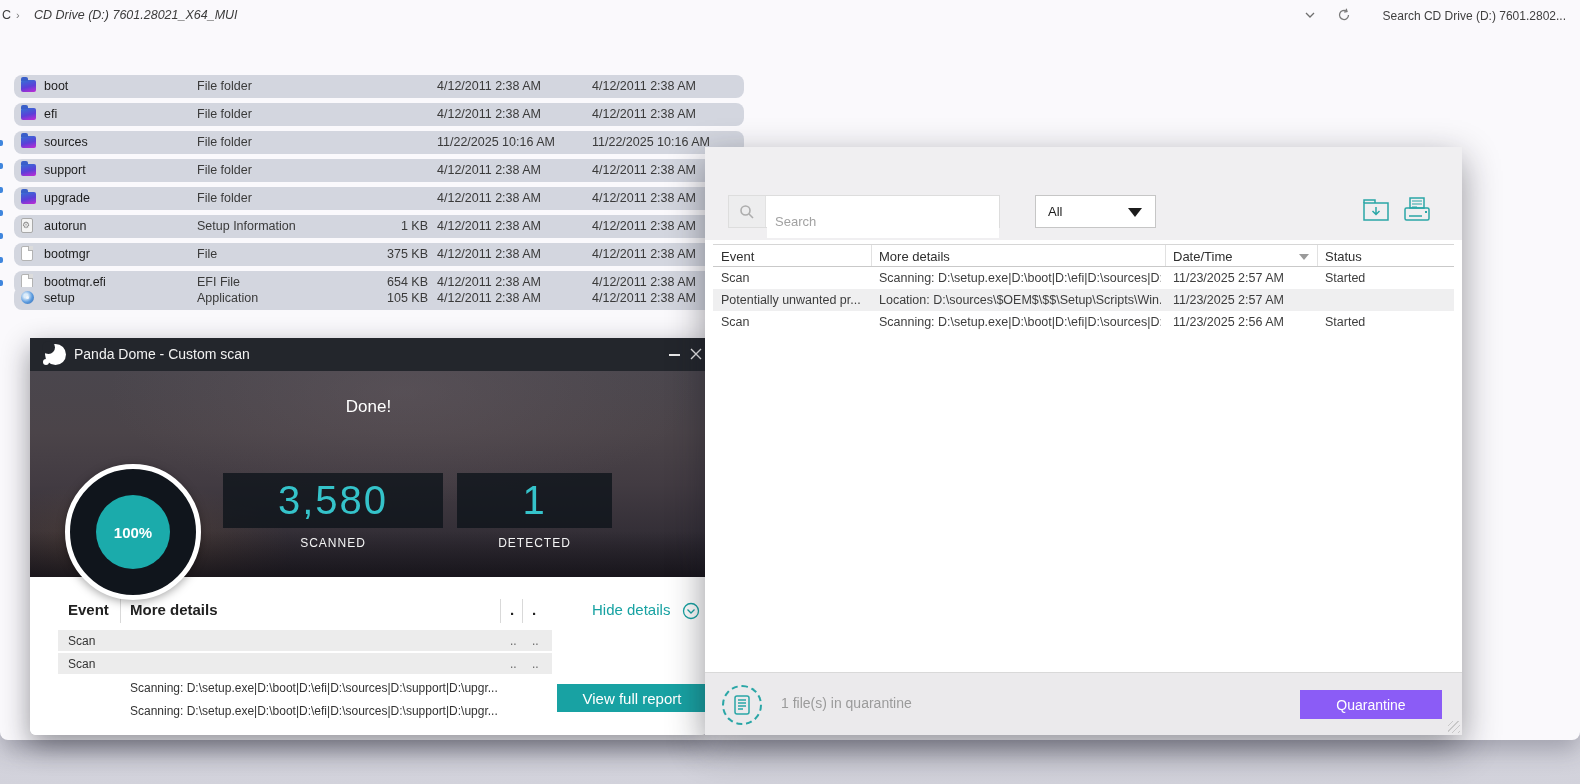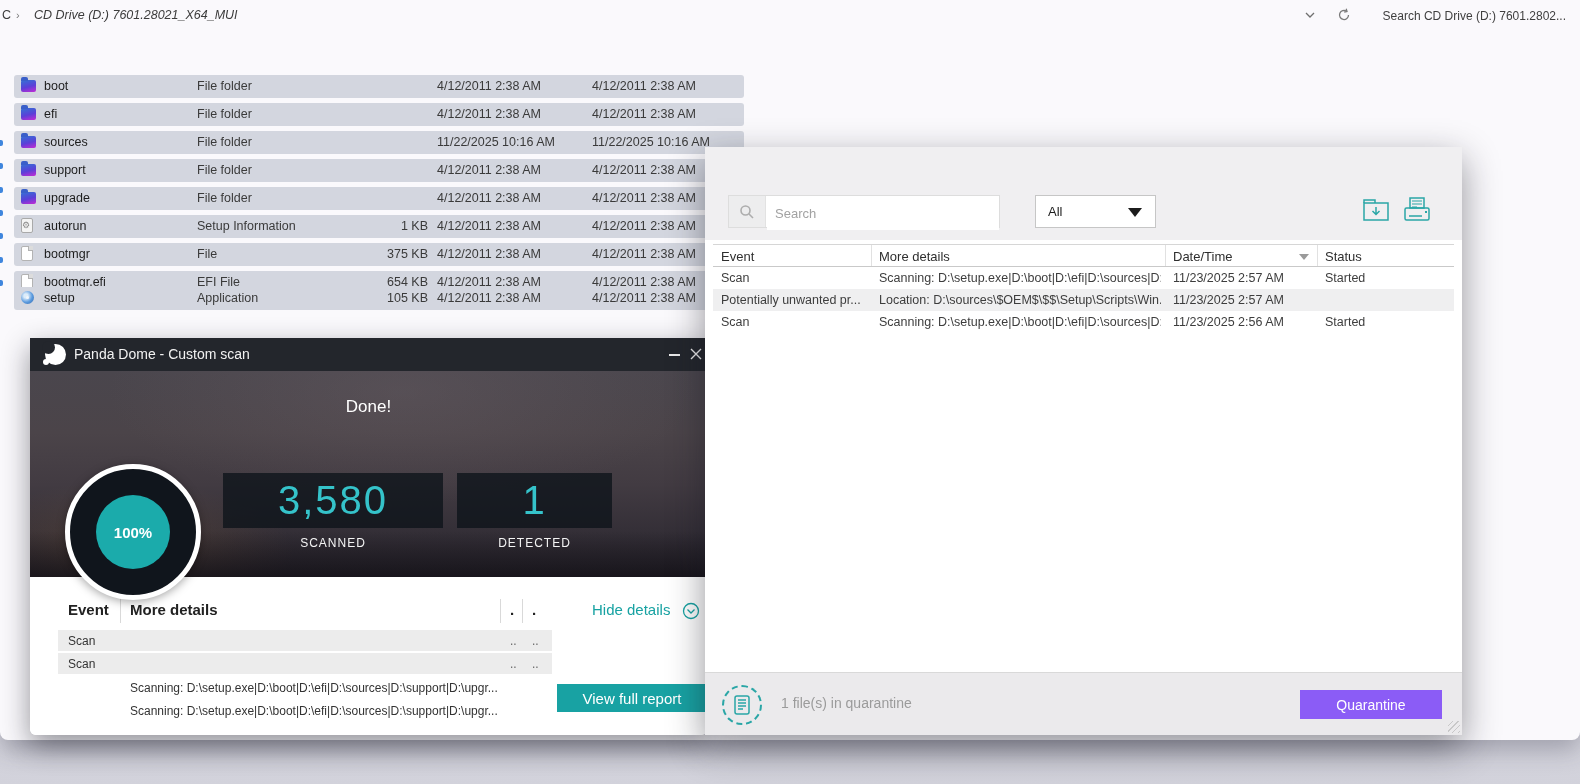--- a/index.html
+++ b/index.html
@@ -23,21 +23,21 @@
 
   
   .fhead { left:14px; top:44px; width:730px; height:24px; background:#d8dbe3;
     border-radius:4px 4px 0 0; font-size:12.5px; color:#333; }
   .fhead .hc { top:4px; }
   .hc-name { left:30px; } .hc-type { left:183px; } .hc-size { left:341px; }
   .hc-mod { left:423px; } .hc-cre { left:578px; }
   .vsep { top:5px; width:1px; height:14px; background:#c3c6d1; }
   .sort-asc { left:56px; top:2px; width:0; height:0; border-left:4px solid transparent;
     border-right:4px solid transparent; border-bottom:5px solid #8a8d98; }
-  .xrow { left:14px; width:730px; height:23px; background:#d3d6df; border-radius:3px;
+  .xrow { left:14px; width:730px; height:23px; background:#d3d6df; border-radius:8px;
     font-size:12.5px; color:#1d1d1d; }
   .fc { top:4px; position:absolute; white-space:nowrap; }
   .fc.name { left:30px; } .fc.type { left:183px; color:#3a3a3a; }
   .fc.size { left:330px; width:84px; text-align:right; color:#3a3a3a; }
   .fc.mod { left:423px; color:#3a3a3a; } .fc.cre { left:578px; color:#3a3a3a; }
   .ficon { position:absolute; left:7px; top:5px; width:15px; height:12px; }
   .i-folder { border-radius:2px; background:linear-gradient(165deg,#3a6ad5 10%,#5b3fd8 55%,#c42bd4 100%); }
   .i-folder::before { content:""; position:absolute; left:0; top:-3px; width:7px; height:4px;
     border-radius:2px 2px 0 0; background:#3a5fc9; }
   .i-info { top:3px; width:12px; height:15px; background:#f4f4f4; border:1px solid #a9a9a9; border-radius:2px; }
@@ -101,21 +101,21 @@
     box-shadow:0 12px 34px rgba(20,20,30,.45); }
   .ev-tb { left:0; top:0; width:100%; height:29px; background:#26292f; }
   .ev-title { left:16px; top:6px; color:#f4f4f4; font-size:14px; }
   .wc { top:10px; cursor:pointer; }
   .wc-min { right:74px; width:12px; height:2px; background:#e9e9e9; top:15px; }
   .wc-max { right:42px; width:11px; height:11px; border:1.5px solid #e9e9e9; }
   .wc-close { right:10px; width:13px; height:13px; color:#e9e9e9; }
   .searchbox { left:23px; top:48px; width:272px; height:33px; border:1px solid #ddd; background:#fff; }
   .searchbox .icwrap { position:absolute; left:0; top:0; width:37px; height:31px; background:#ededee;
     border-right:1px solid #e2e2e2; display:flex; align-items:center; justify-content:center; }
-  .searchbox input { position:absolute; left:38px; top:0; width:232px; height:31px; border:none; outline:none;
+  .searchbox input { position:absolute; left:38px; top:8px; width:232px; height:31px; border:none; outline:none;
     font-size:13px; color:#444; padding:17px 8px; font-family:"Liberation Sans", sans-serif; }
   .searchbox input::placeholder { color:#a2a2a2; }
   .dropdown { left:307px; top:48px; width:121px; height:33px; background:#fff; border:1px solid #c6c6c6;
     font-size:13px; color:#1c1c1c;margin-left:23px; }
   .dropdown .val { position:absolute; left:12px; top:8px; }
   .dd-arrow { position:absolute; right:13px; top:12px; width:0; height:0;
     border-left:7px solid transparent; border-right:7px solid transparent; border-top:9px solid #1c1c1c; }
   .tool-ic { top:48px; width:30px; height:30px; }
   .ti-export { left:656px; } .ti-print { left:697px; }
   .ev-panel { left:0; top:93px; width:100%; height:432px; background:#fff; }

